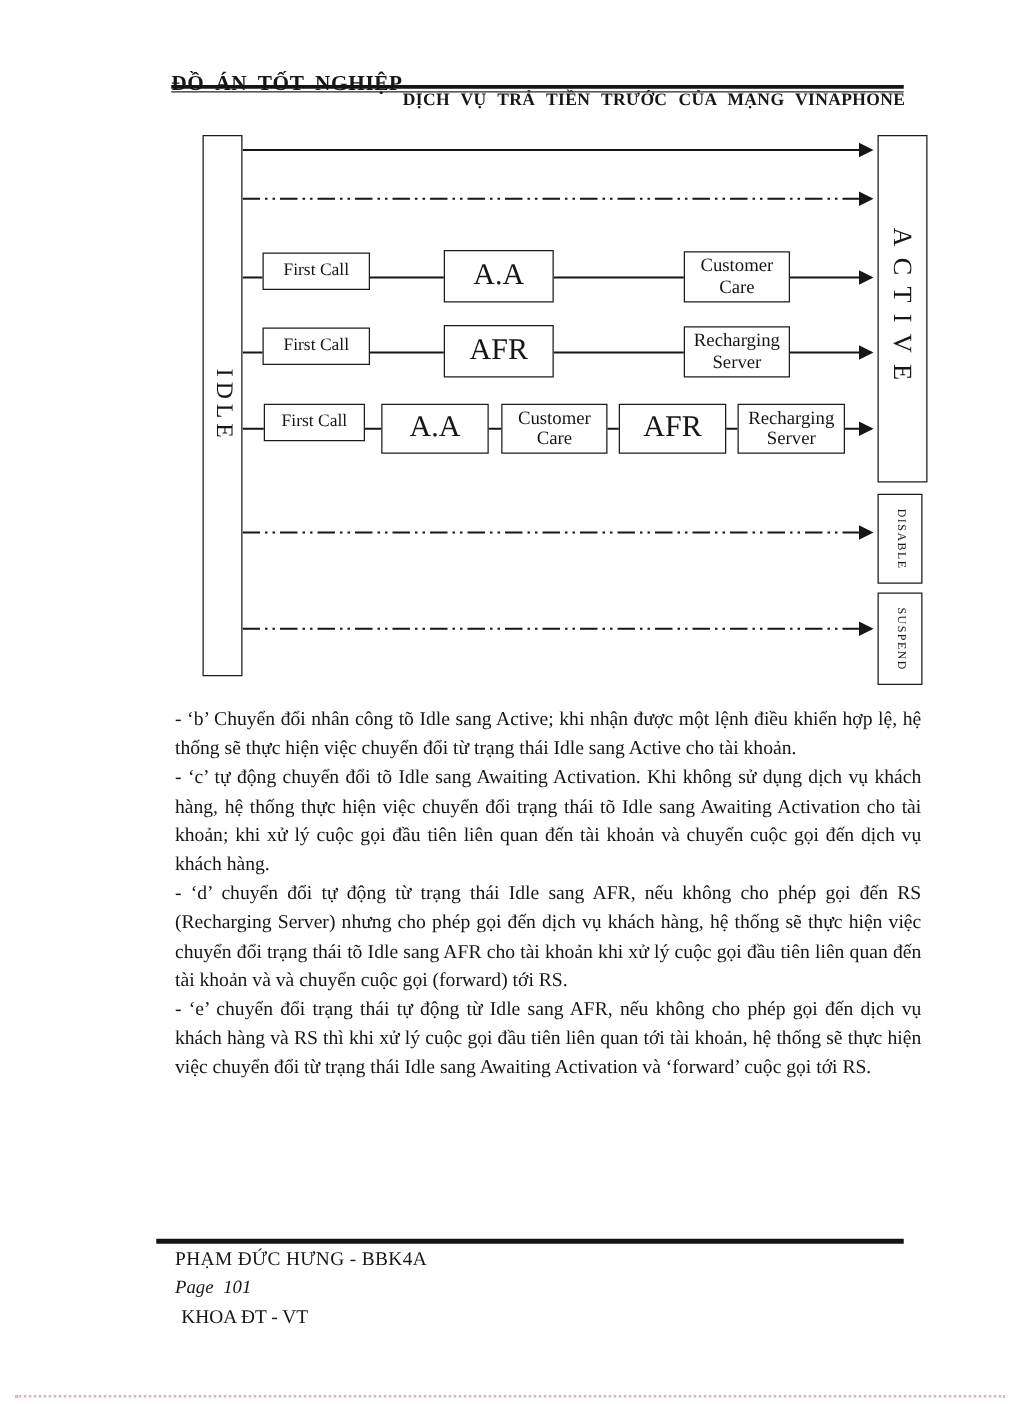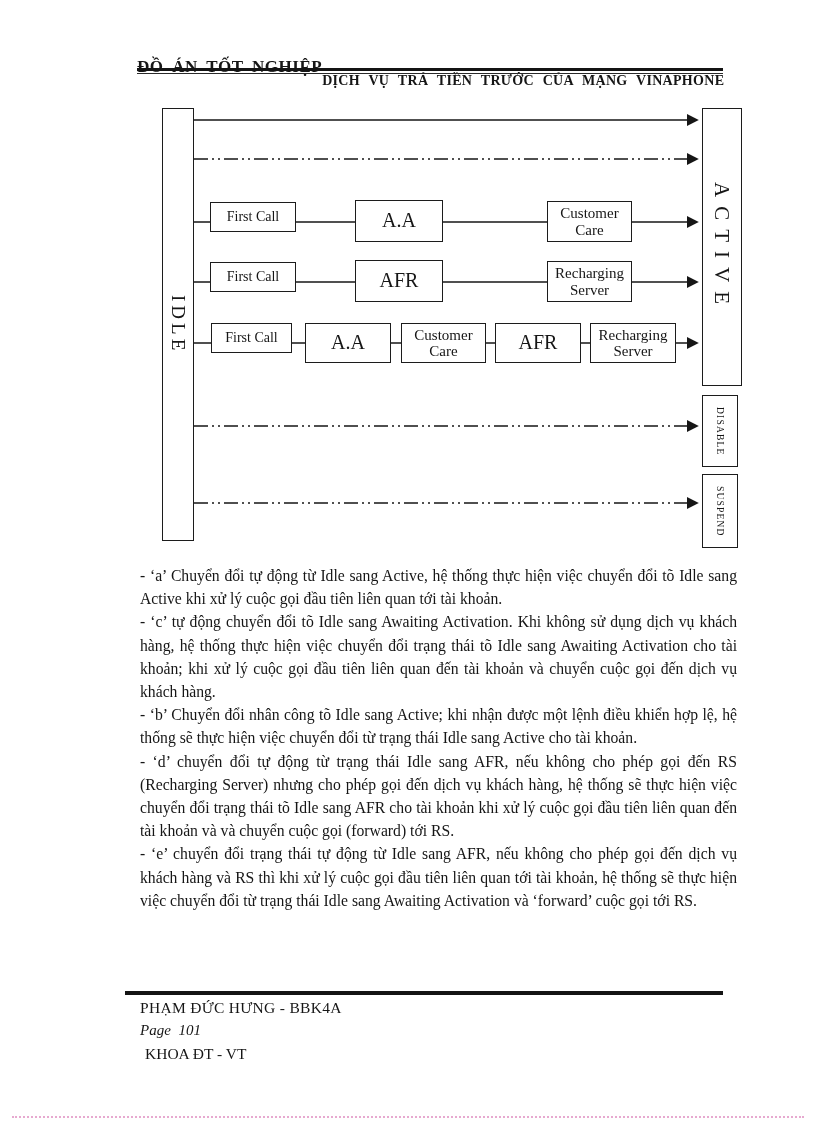--- a/index.html
+++ b/index.html
@@ -38,21 +38,21 @@
   }
   .vtext { writing-mode: vertical-rl; white-space: nowrap; }
   .state-idle    { left: 162px; top: 108px; width: 32px;  height: 433px; }
   .state-idle .vtext { font-size: 19px; letter-spacing: 4px; }
   .state-active  { left: 702px; top: 108px; width: 40px;  height: 278px; }
   .state-active .vtext { font-size: 21px; letter-spacing: 9px; }
   .state-disable { left: 702px; top: 395px; width: 36px;  height: 72px; }
   .state-suspend { left: 702px; top: 474px; width: 36px;  height: 74px; }
   .state-small .vtext { font-size: 9.5px; letter-spacing: 1.2px; }
   .fc  { font-size: 14px; }
-  .big { font-size: 20px; }
+  .big { font-size: 24px; }
   .sm  { font-size: 15px; }
   
   .n-fc1 { left: 210px; top: 202px; width: 86px; height: 30px; }
   .n-aa1 { left: 355px; top: 200px; width: 88px; height: 42px; }
   .n-cc1 { left: 547px; top: 201px; width: 85px; height: 41px; }
   
   .n-fc2 { left: 210px; top: 262px; width: 86px; height: 30px; }
   .n-afr2{ left: 355px; top: 260px; width: 88px; height: 42px; }
   .n-rs2 { left: 547px; top: 261px; width: 85px; height: 41px; }
   
@@ -137,23 +137,22 @@
     <div class="node sm  n-rs2">Recharging Server</div>
 
     <div class="node fc  n-fc3">First Call</div>
     <div class="node big n-aa3">A.A</div>
     <div class="node sm  n-cc3">Customer Care</div>
     <div class="node big n-afr3">AFR</div>
     <div class="node sm  n-rs3">Recharging Server</div>
   </div>
 
   <div class="bodytext">
-    <p>- ‘a’ Chuyển đổi tự động từ Idle sang Active, hệ thống thực hiện việc chuyển đổi tõ Idle sang Active khi xử lý cuộc gọi đầu tiên liên quan tới tài khoản.</p>
+    <p>- ‘b’ Chuyển đổi nhân công tõ Idle sang Active; khi nhận được một lệnh điều khiển hợp lệ, hệ thống sẽ thực hiện việc chuyển đổi từ trạng thái Idle sang Active cho tài khoản.</p>
     <p>- ‘c’ tự động chuyển đổi tõ Idle sang Awaiting Activation. Khi không sử dụng dịch vụ khách hàng, hệ thống thực hiện việc chuyển đổi trạng thái tõ Idle sang Awaiting Activation cho tài khoản; khi xử lý cuộc gọi đầu tiên liên quan đến tài khoản và chuyển cuộc gọi đến dịch vụ khách hàng.</p>
-    <p>- ‘b’ Chuyển đổi nhân công tõ Idle sang Active; khi nhận được một lệnh điều khiển hợp lệ, hệ thống sẽ thực hiện việc chuyển đổi từ trạng thái Idle sang Active cho tài khoản.</p>
     <p>- ‘d’ chuyển đổi tự động từ trạng thái Idle sang AFR, nếu không cho phép gọi đến RS (Recharging Server) nhưng cho phép gọi đến dịch vụ khách hàng, hệ thống sẽ thực hiện việc chuyển đổi trạng thái tõ Idle sang AFR cho tài khoản khi xử lý cuộc gọi đầu tiên liên quan đến tài khoản và và chuyển cuộc gọi (forward) tới RS.</p>
     <p>- ‘e’ chuyển đổi trạng thái tự động từ Idle sang AFR, nếu không cho phép gọi đến dịch vụ khách hàng và RS thì khi xử lý cuộc gọi đầu tiên liên quan tới tài khoản, hệ thống sẽ thực hiện việc chuyển đổi từ trạng thái Idle sang Awaiting Activation và ‘forward’ cuộc gọi tới RS.</p>
   </div>
 
   <div class="ftr-rule"></div>
   <div class="ftr-author">PHẠM ĐỨC HƯNG - BBK4A</div>
   <div class="ftr-page">Page 101</div>
   <div class="ftr-dept">KHOA ĐT - VT</div>
 
   <div class="bottom-dots"></div>

